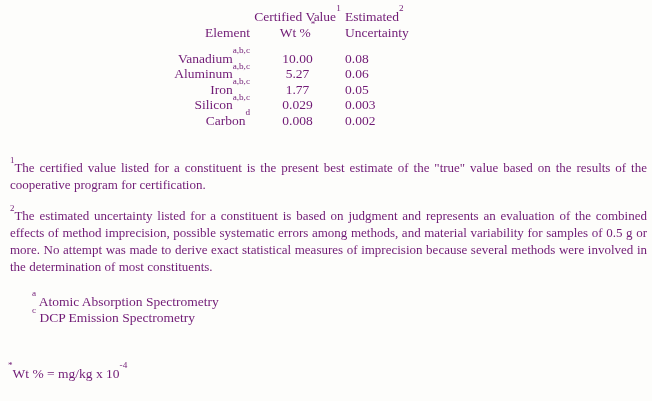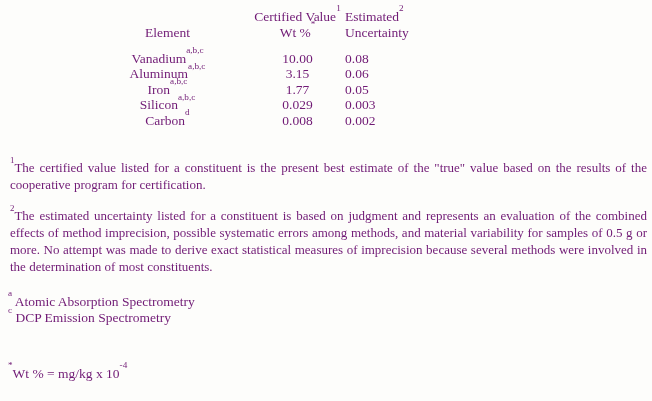--- a/index.html
+++ b/index.html
@@ -26,21 +26,21 @@
     top: 9px;
     left: 0;
     grid-auto-rows: 16px;
   }
   .body-grid {
     position: absolute;
     top: 51px;
     left: 0;
     grid-auto-rows: 15.4px;
   }
-  .c2 { grid-column: 2; text-align: center; }
+  .c2 { grid-column: 2; text-align: right; }
   .c3 { grid-column: 3; text-align: center; }
   .c4 { grid-column: 4; text-align: left; }
   sup.mark {
     font-size: 68%;
     position: relative;
     top: -0.45em;
     line-height: 0;
   }
   .fn {
     position: absolute;
@@ -54,20 +54,21 @@
   .fn1 { top: 157px; }
   .fn2 { top: 205px; }
   .methods {
     position: absolute;
     left: 8px;
     top: 294px;
     font-size: 13.5px;
   }
   .method-line {
     line-height: 16.2px;
+    margin-left: 24px;
   }
   .wtnote {
     position: absolute;
     left: 8px;
     top: 366px;
     font-size: 13.5px;
   }
 </style>
 </head>
 <body>
@@ -81,21 +82,21 @@
     <div class="c3"><span>Wt %</span><sup class="mark">*</sup></div>
     <div class="c4">Uncertainty</div>
   </div>
 
   <div class="grid body-grid">
     <div class="c2"><span>Vanadium</span><sup class="mark">a,b,c</sup></div>
     <div class="c3">10.00</div>
     <div class="c4">0.08</div>
 
     <div class="c2"><span>Aluminum</span><sup class="mark">a,b,c</sup></div>
-    <div class="c3">3.15</div>
+    <div class="c3">5.27</div>
     <div class="c4">0.06</div>
 
     <div class="c2"><span>Iron</span><sup class="mark">a,b,c</sup></div>
     <div class="c3">1.77</div>
     <div class="c4">0.05</div>
 
     <div class="c2"><span>Silicon</span><sup class="mark">a,b,c</sup></div>
     <div class="c3">0.029</div>
     <div class="c4">0.003</div>
 

